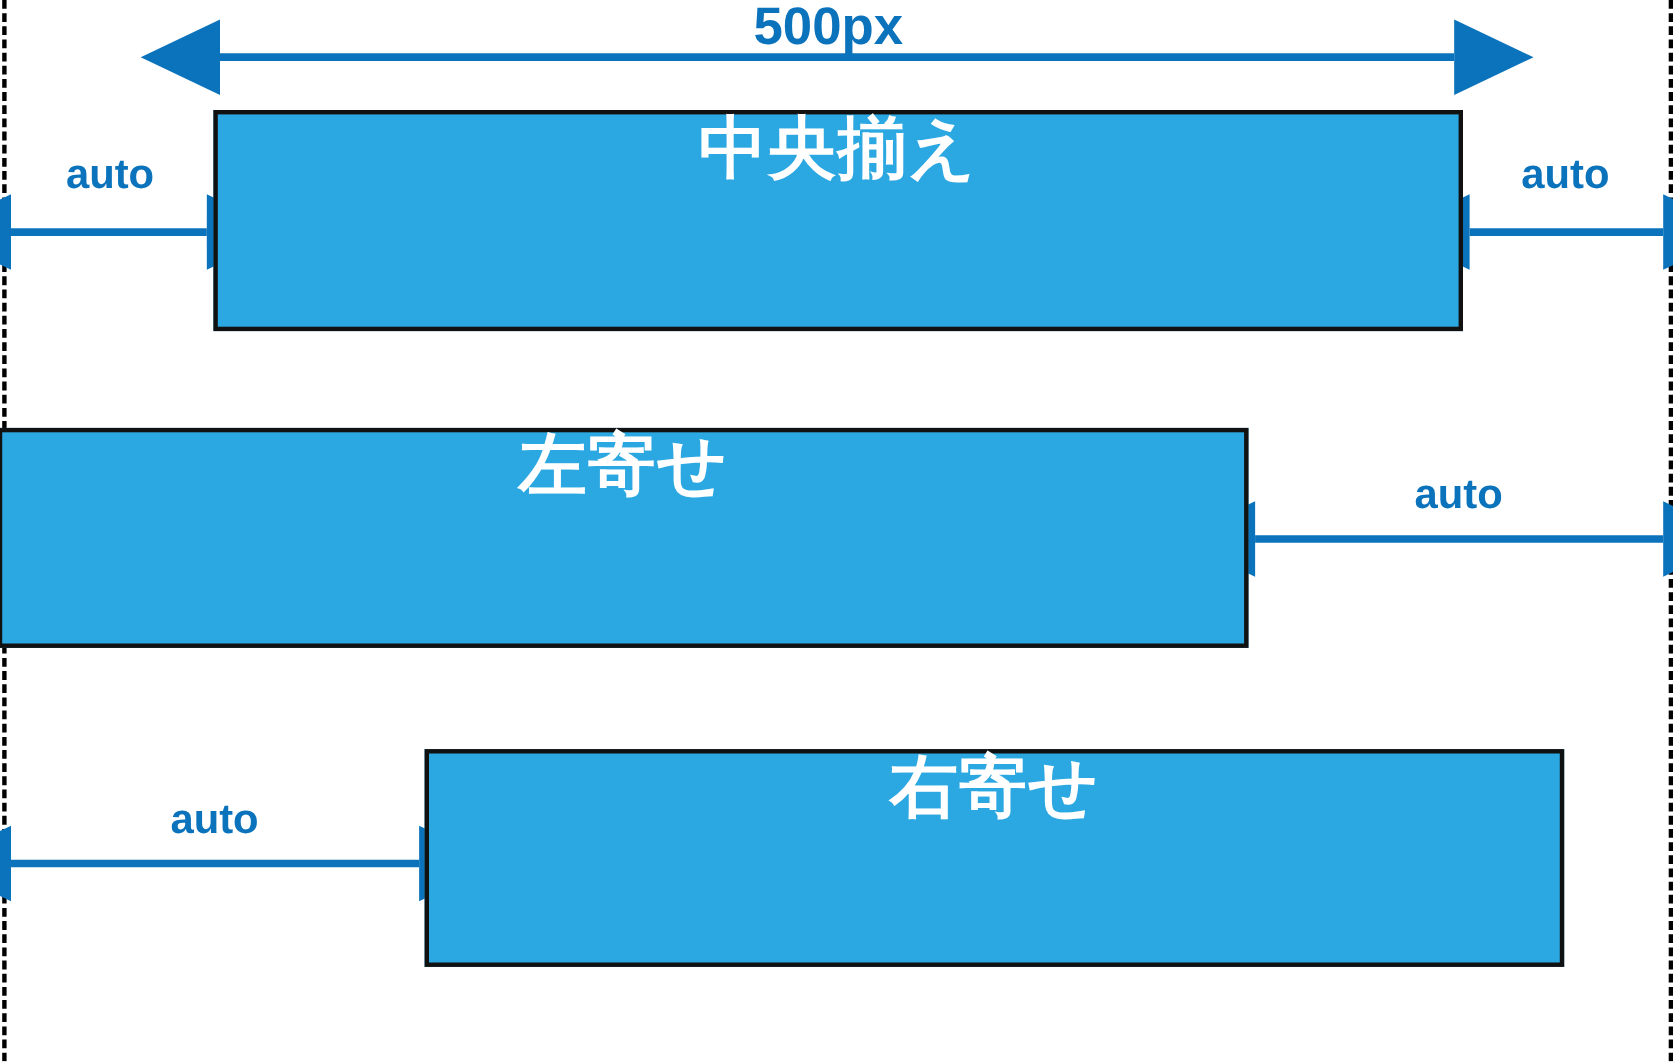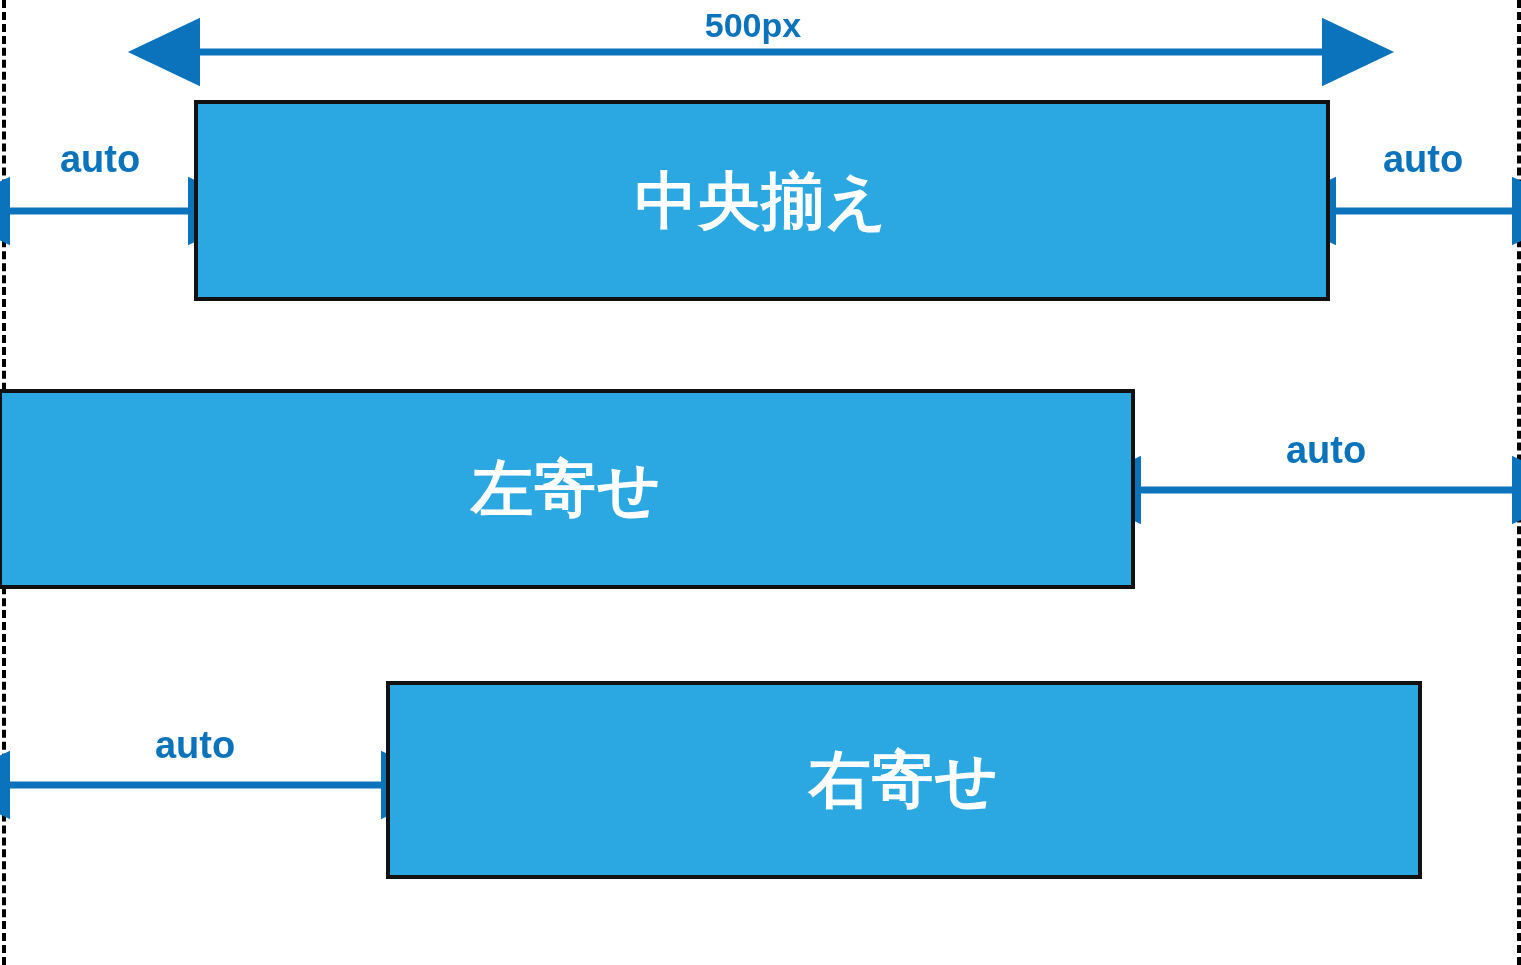--- a/index.html
+++ b/index.html
@@ -28,21 +28,21 @@
   .guide.left  { left: 2px; }
   .guide.right { left: 1517px; }
 
   
   .box {
     position: absolute;
     background: #2ba7e1;
     border: 4px solid #111111;
     box-sizing: border-box;
     display: flex;
-    align-items: center;
+    align-items: flex-start;
     justify-content: center;
   }
   .box-label {
     color: #ffffff;
     font-size: 62px;
     font-weight: bold;
     letter-spacing: 1px;
     line-height: 1;
     white-space: nowrap;
     user-select: none;
@@ -64,21 +64,21 @@
   
   .dim-label {
     position: absolute;
     color: #0b73bc;
     font-weight: bold;
     line-height: 1;
     white-space: nowrap;
     user-select: none;
     transform: translate(-50%, -50%);
   }
-  .dim-label.big   { font-size: 34px; }
+  .dim-label.big   { font-size: 48px; }
   .dim-label.small { font-size: 38px; }
 
   #label-500px      { left: 753px;  top: 25px;  }
   #label-auto-tl    { left: 100px;  top: 159px; }
   #label-auto-tr    { left: 1423px; top: 159px; }
   #label-auto-mid   { left: 1326px; top: 450px; }
   #label-auto-bot   { left: 195px;  top: 745px; }
 </style>
 </head>
 <body>

